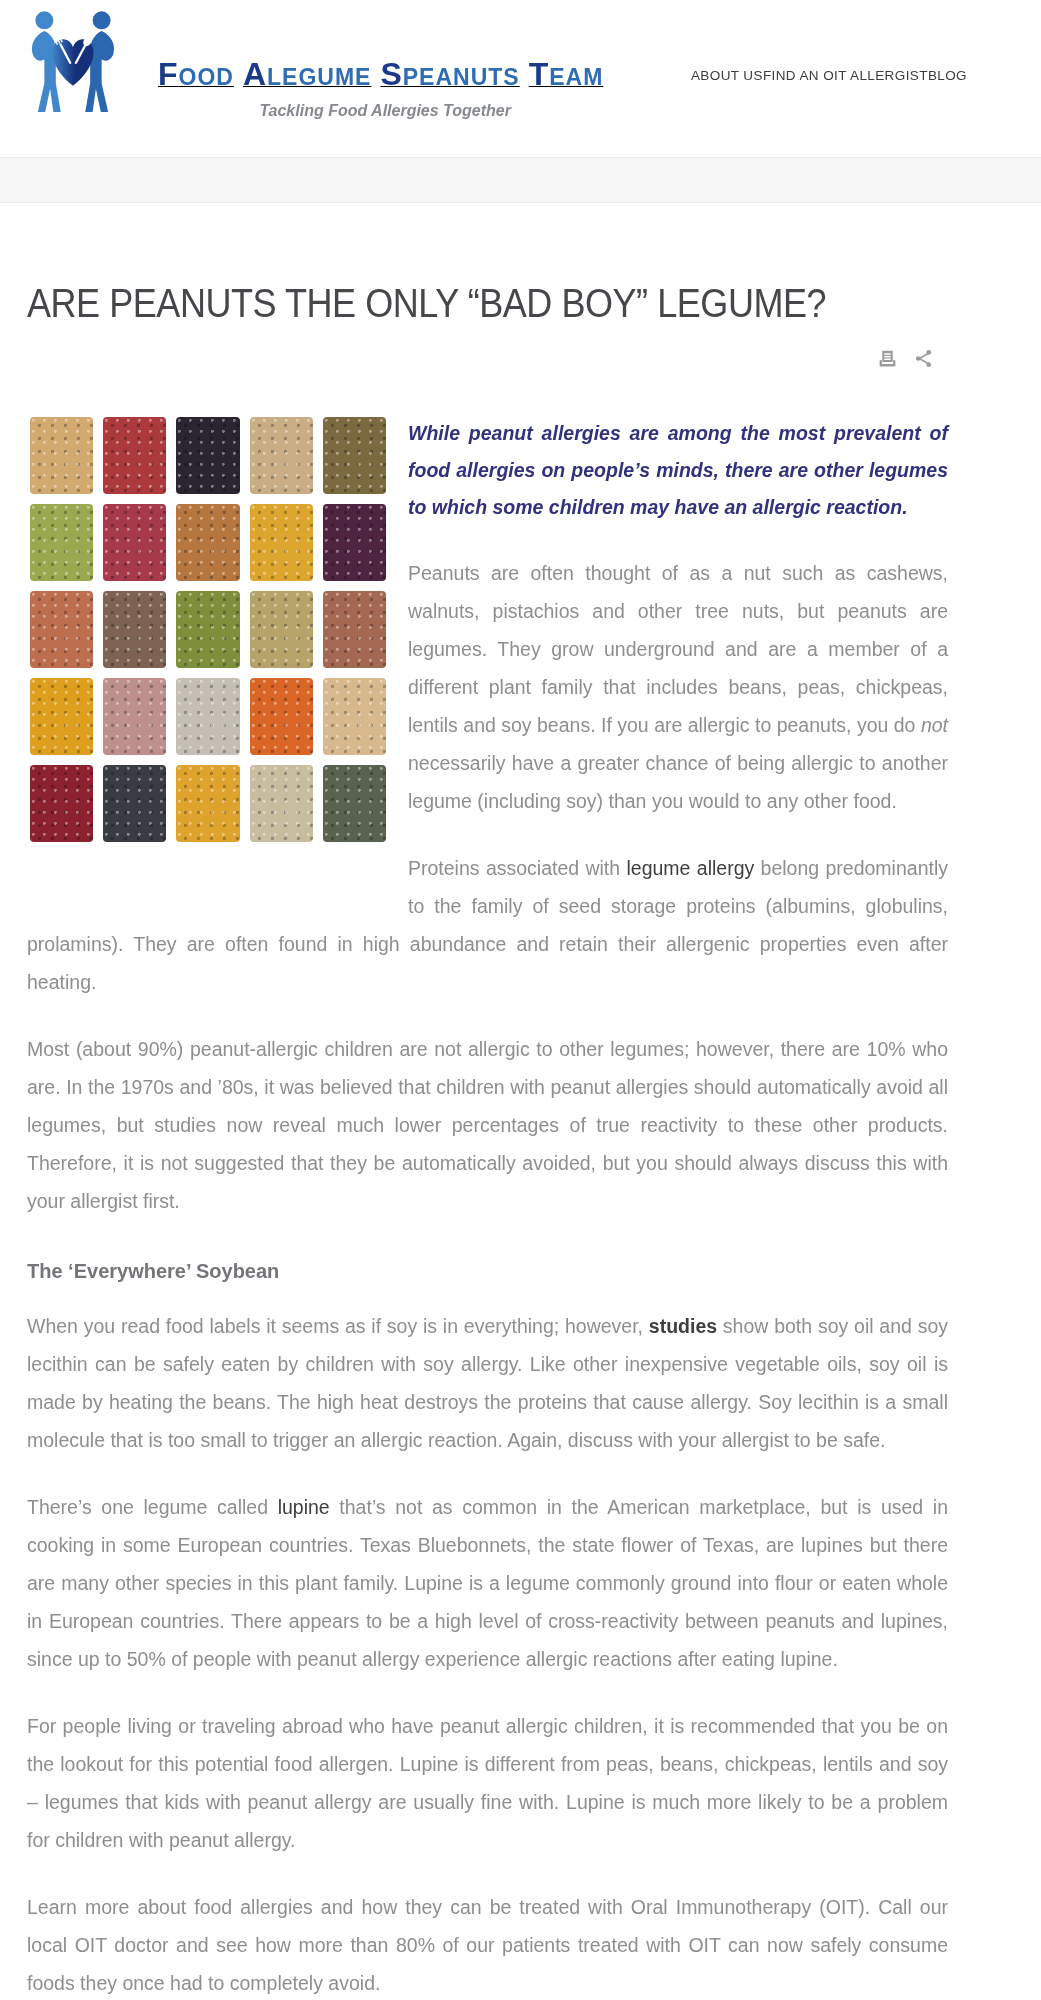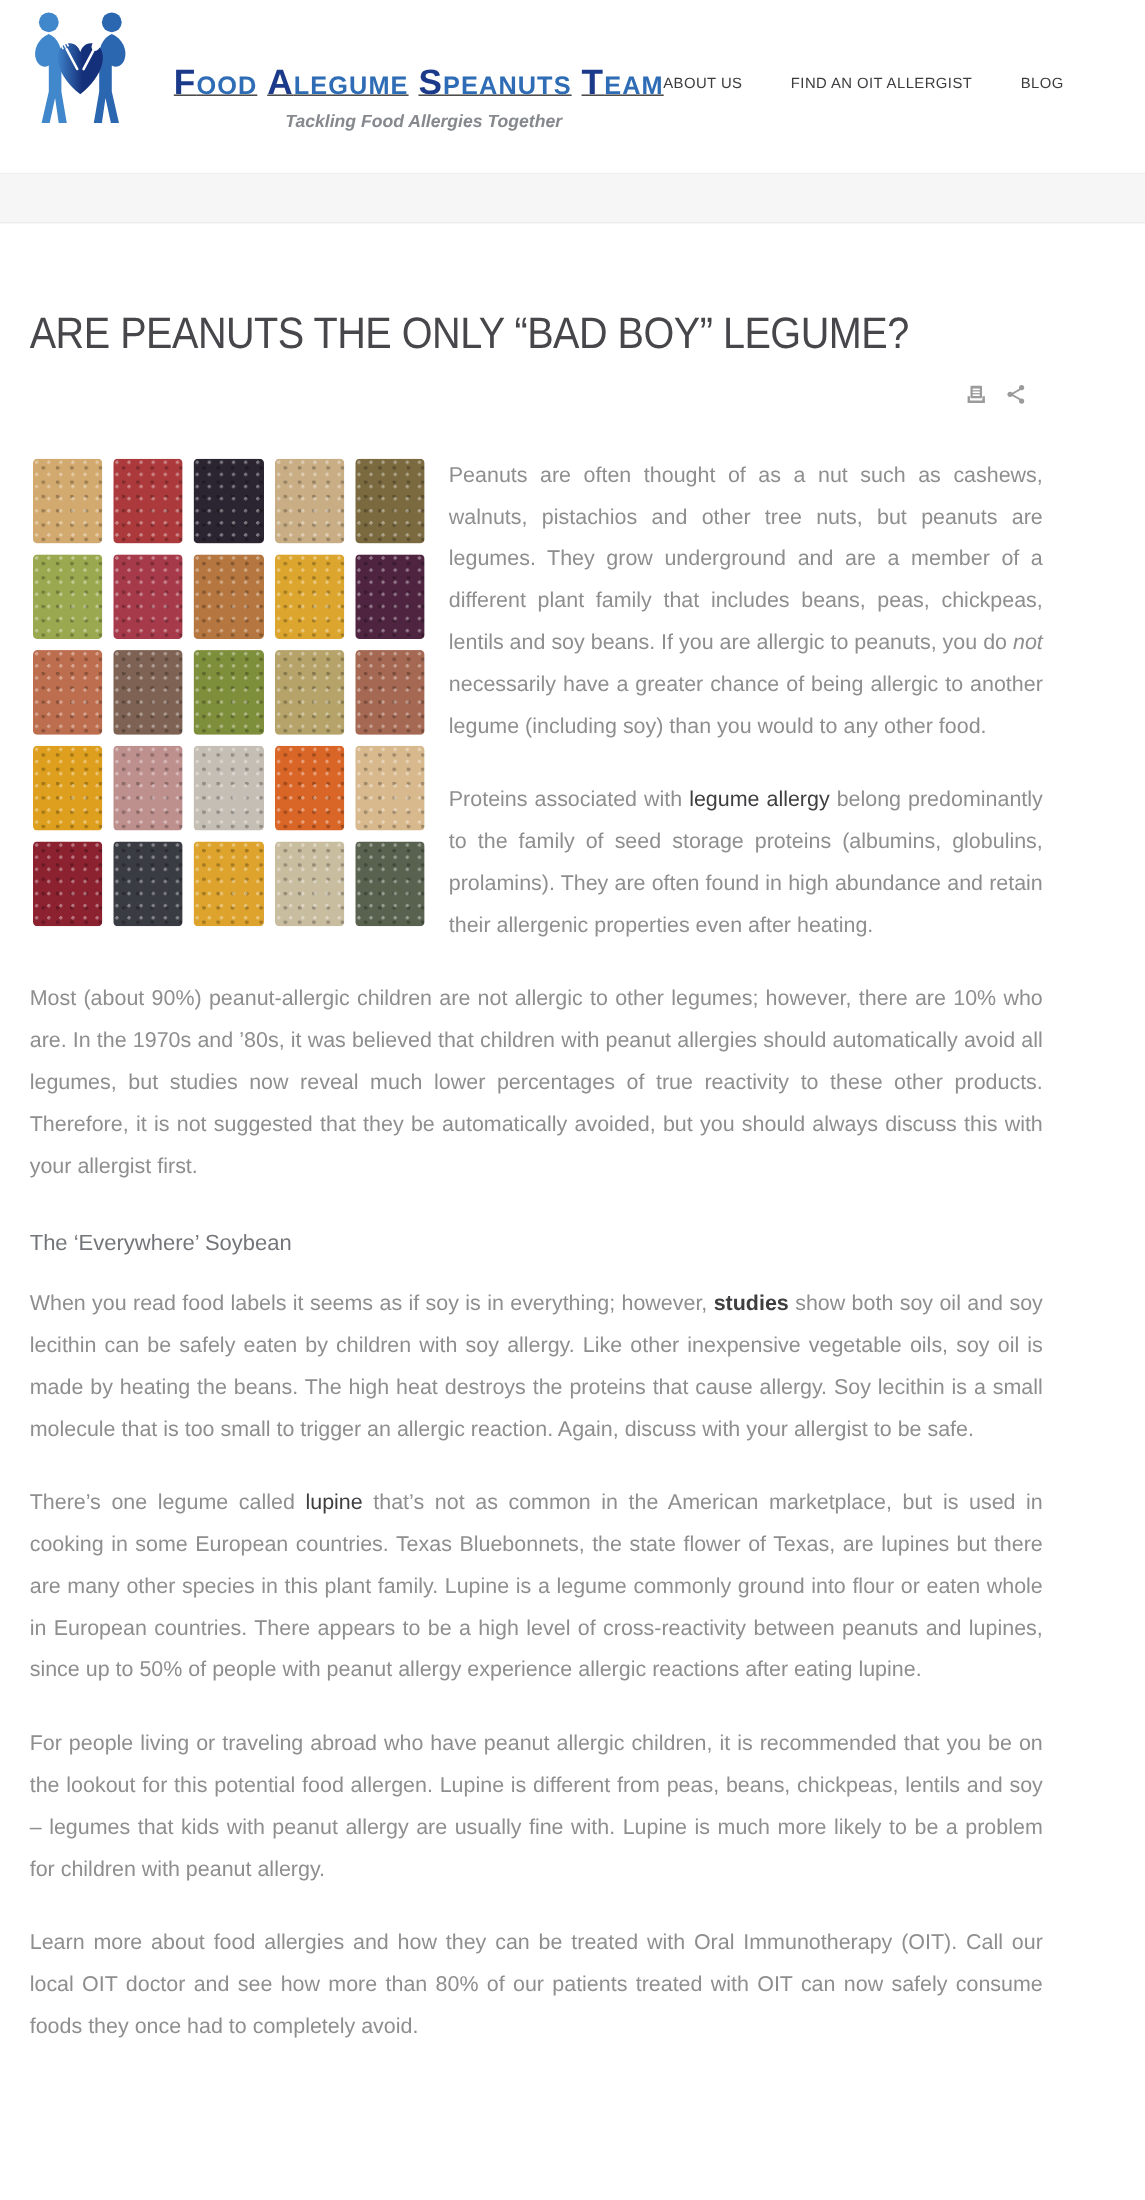--- a/index.html
+++ b/index.html
@@ -28,21 +28,21 @@
   .brand-block{position:absolute;left:130px;top:48px;white-space:nowrap;}
   .brand{font-weight:700;letter-spacing:1px;}
   .brand .word{margin-right:9px;text-decoration:underline;}
   .brand .lead{font-size:32px;color:var(--brand-dark-blue);}
   .brand .rest{font-size:23px;color:var(--brand-blue);}
   .tagline{
     margin-top:9px;text-align:center;font-style:italic;font-weight:700;
     font-size:16px;color:var(--tagline-gray);
   }
   nav{
-    position:absolute;right:74px;top:68px;display:flex;gap:44px;
+    position:absolute;right:74px;top:68px;display:flex;
     font-size:13.5px;color:var(--nav-ink);letter-spacing:.4px;
   }
   nav a{cursor:pointer;text-decoration:none;color:inherit;}
   
   .crumb-bar{
     height:44px;background:var(--bar-bg);
     border-top:1px solid #ececec;border-bottom:1px solid #e9e9e9;
   }
   
   article{padding:78px 93px 40px 27px;}
@@ -71,21 +71,21 @@
   
   .article-body p{
     font-size:19.5px;line-height:38px;color:var(--body-gray);
     text-align:justify;margin:0 0 29px;
   }
   .article-body p.lead{
     color:var(--intro-navy);font-weight:700;font-style:italic;
     line-height:37px;margin:0 0 28px;padding-top:2px;
   }
   .article-body h2{
-    font-size:20px;font-weight:400;color:var(--heading-gray);
+    font-size:20px;font-weight:700;color:var(--heading-gray);
     margin:40px 0 24px;
   }
   .dark{color:var(--link-ink);text-decoration:none;cursor:pointer;}
   .bold{font-weight:700;}
   em{font-style:italic;}
 </style>
 </head>
 <body>
 
 <header>
@@ -182,20 +182,21 @@
             <div class="cell" style="background-color: rgb(217, 101, 39);"></div>
             <div class="cell" style="background-color: rgb(216, 185, 142);"></div>
             <div class="cell" style="background-color: rgb(140, 33, 48);"></div>
             <div class="cell" style="background-color: rgb(58, 60, 68);"></div>
             <div class="cell" style="background-color: rgb(221, 163, 44);"></div>
             <div class="cell" style="background-color: rgb(201, 189, 160);"></div>
             <div class="cell" style="background-color: rgb(89, 98, 79);"></div>
           </div>
       </figure>
 
+      <p class="lead">While peanut allergies are among the most prevalent of food allergies on people’s minds, there are other legumes to which some children may have an allergic reaction.</p>
 
       <p><span>Peanuts are often thought of as a nut such as cashews, walnuts, pistachios and other tree nuts, but peanuts are legumes. They grow underground and are a member of a different plant family that includes beans, peas, chickpeas, lentils and soy beans. If you are allergic to peanuts, you do </span><em>not</em><span> necessarily have a greater chance of being allergic to another legume (including soy) than you would to any other food.</span></p>
 
       <p><span>Proteins associated with </span><a class="dark">legume allergy</a><span> belong predominantly to the family of seed storage proteins (albumins, globulins, prolamins). They are often found in high abundance and retain their allergenic properties even after heating.</span></p>
 
       <p>Most (about 90%) peanut-allergic children are not allergic to other legumes; however, there are 10% who are. In the 1970s and ’80s, it was believed that children with peanut allergies should automatically avoid all legumes, but studies now reveal much lower percentages of true reactivity to these other products. Therefore, it is not suggested that they be automatically avoided, but you should always discuss this with your allergist first.</p>
 
       <h2>The ‘Everywhere’ Soybean</h2>
 
       <p><span>When you read food labels it seems as if soy is in everything; however, </span><a class="dark bold">studies</a><span> show both soy oil and soy lecithin can be safely eaten by children with soy allergy. Like other inexpensive vegetable oils, soy oil is made by heating the beans. The high heat destroys the proteins that cause allergy. Soy lecithin is a small molecule that is too small to trigger an allergic reaction. Again, discuss with your allergist to be safe.</span></p>

